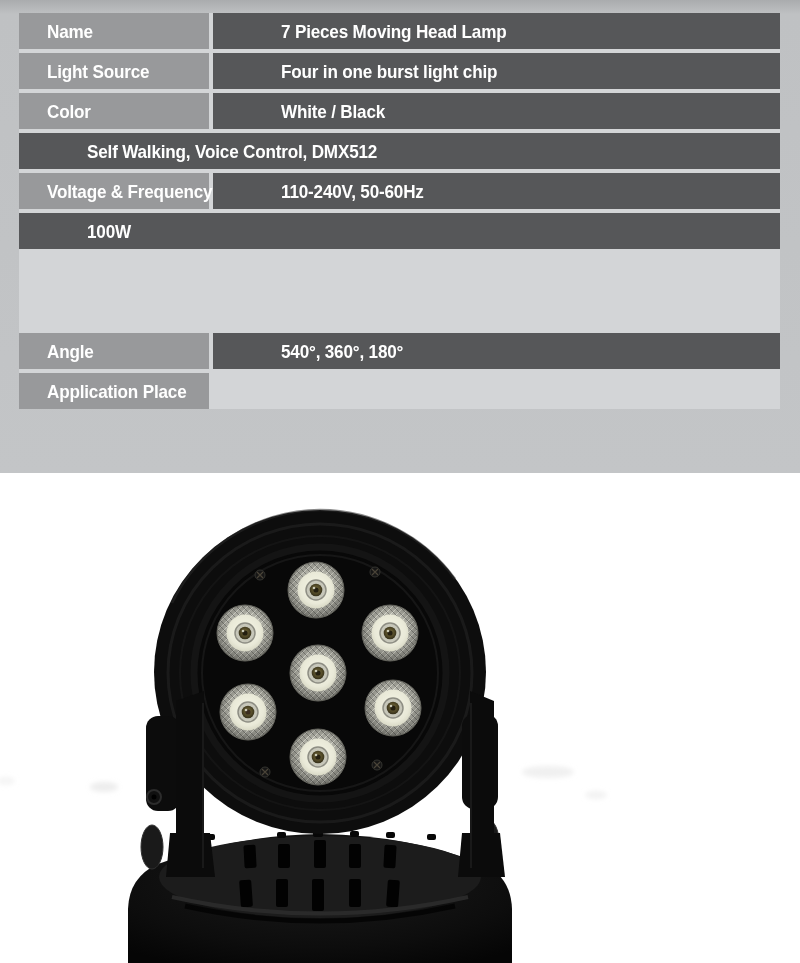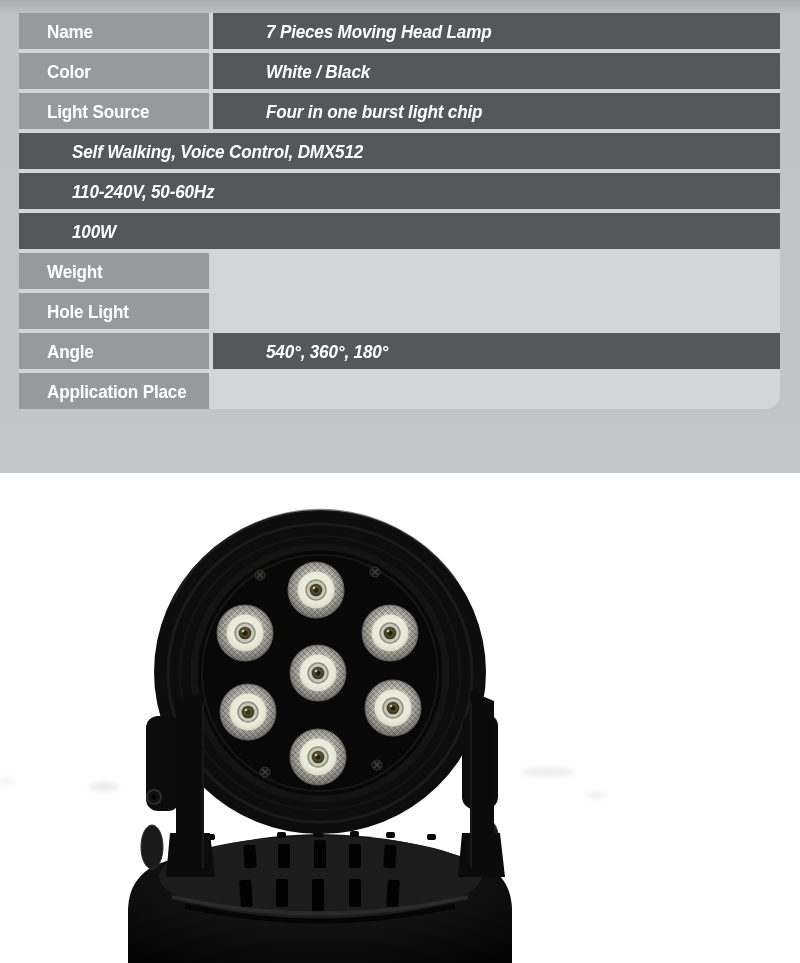--- a/index.html
+++ b/index.html
@@ -6,30 +6,30 @@
   body{width:800px;height:963px;font-family:"Liberation Sans","DejaVu Sans",sans-serif;}
 
   
   .spec-panel{
     width:800px;height:473px;box-sizing:border-box;
     padding:13px 20px 0 19px;
     background:linear-gradient(180deg,#aaacae 0px,#bfc1c3 14px,#c3c5c7 473px);
   }
   .spec-rows{
     display:flex;flex-direction:column;gap:4px;
-    background:#d3d5d7;width:761px;border-radius:14px;
+    background:#d3d5d7;width:761px;
   }
   .spec-row{display:flex;gap:4px;height:36px;}
   .spec-label{
     width:190px;box-sizing:border-box;background:#98999b;
     display:flex;align-items:center;padding-left:28px;
   }
   .spec-value{
     flex:1;box-sizing:border-box;background:#565759;
-    display:flex;align-items:center;padding-left:53px;font-style:italic;
+    display:flex;align-items:center;padding-left:68px;
   }
   .ct{
     color:#ffffff;font-size:19px;font-weight:700;line-height:1;
     white-space:nowrap;letter-spacing:-0.2px;
     display:inline-block;transform:scaleX(0.9);transform-origin:0 50%;
   }
 
   
   .photo-wrap{width:800px;height:490px;background:#ffffff;}
   .photo-wrap svg{display:block;}
@@ -43,65 +43,62 @@
     <div class="spec-label">
       <span class="ct">Name</span>
     </div>
     <div class="spec-value">
       <span class="ct">7 Pieces Moving Head Lamp</span>
     </div>
   </div>
 
   <div class="spec-row">
     <div class="spec-label">
+      <span class="ct">Light Source</span>
+    </div>
+    <div class="spec-value">
+      <span class="ct">Four in one burst light chip</span>
+    </div>
+  </div>
+
+  <div class="spec-row">
+    <div class="spec-label">
       <span class="ct">Color</span>
     </div>
     <div class="spec-value">
       <span class="ct">White / Black</span>
     </div>
   </div>
 
   <div class="spec-row">
-    <div class="spec-label">
-      <span class="ct">Light Source</span>
-    </div>
-    <div class="spec-value">
-      <span class="ct">Four in one burst light chip</span>
-    </div>
-  </div>
-
-  <div class="spec-row">
     <div class="spec-value">
       <span class="ct">Self Walking, Voice Control, DMX512</span>
     </div>
   </div>
 
   <div class="spec-row">
+    <div class="spec-label">
+      <span class="ct">Voltage &amp; Frequency</span>
+    </div>
     <div class="spec-value">
       <span class="ct">110-240V, 50-60Hz</span>
     </div>
   </div>
 
   <div class="spec-row">
     <div class="spec-value">
       <span class="ct">100W</span>
     </div>
   </div>
 
 
   <div class="spec-row">
-    <div class="spec-label">
-      <span class="ct">Weight</span>
-    </div>
-  </div>
-
-  <div class="spec-row">
-    <div class="spec-label">
-      <span class="ct">Hole Light</span>
-    </div>
+  </div>
+
+  <div class="spec-row">
   </div>
 
   <div class="spec-row">
     <div class="spec-label">
       <span class="ct">Angle</span>
     </div>
     <div class="spec-value">
       <span class="ct">540°, 360°, 180°</span>
     </div>
   </div>

